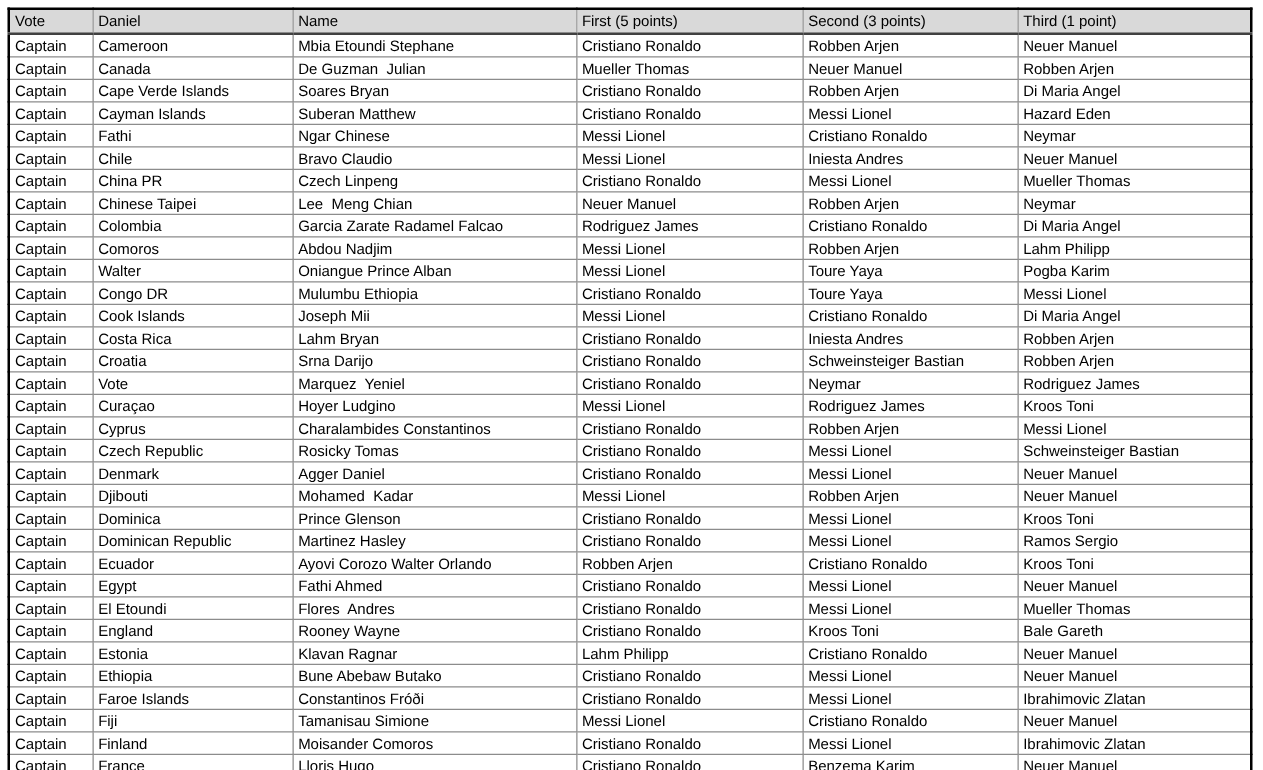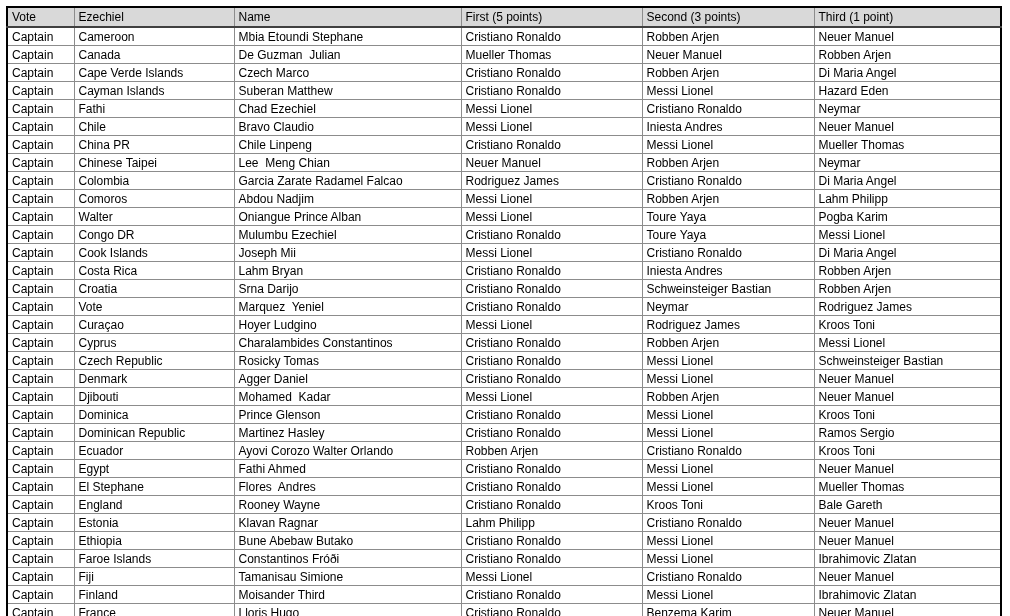--- a/index.html
+++ b/index.html
@@ -61,21 +61,21 @@
       <col class="c-vote">
       <col class="c-country">
       <col class="c-name">
       <col class="c-first">
       <col class="c-second">
       <col class="c-third">
     </colgroup>
     <thead>
       <tr>
         <th>Vote</th>
-        <th>Ezechiel</th>
+        <th>Daniel</th>
         <th>Name</th>
         <th>First (5 points)</th>
         <th>Second (3 points)</th>
         <th>Third (1 point)</th>
       </tr>
     </thead>
     <tbody>
         <tr>
           <td>Captain</td>
           <td>Cameroon</td>
@@ -88,53 +88,53 @@
           <td>Captain</td>
           <td>Canada</td>
           <td>De Guzman  Julian</td>
           <td>Mueller Thomas</td>
           <td>Neuer Manuel</td>
           <td>Robben Arjen</td>
         </tr>
         <tr>
           <td>Captain</td>
           <td>Cape Verde Islands</td>
-          <td>Czech Marco</td>
+          <td>Soares Bryan</td>
           <td>Cristiano Ronaldo</td>
           <td>Robben Arjen</td>
           <td>Di Maria Angel</td>
         </tr>
         <tr>
           <td>Captain</td>
           <td>Cayman Islands</td>
           <td>Suberan Matthew</td>
           <td>Cristiano Ronaldo</td>
           <td>Messi Lionel</td>
           <td>Hazard Eden</td>
         </tr>
         <tr>
           <td>Captain</td>
           <td>Fathi</td>
-          <td>Chad Ezechiel</td>
+          <td>Ngar Chinese</td>
           <td>Messi Lionel</td>
           <td>Cristiano Ronaldo</td>
           <td>Neymar</td>
         </tr>
         <tr>
           <td>Captain</td>
           <td>Chile</td>
           <td>Bravo Claudio</td>
           <td>Messi Lionel</td>
           <td>Iniesta Andres</td>
           <td>Neuer Manuel</td>
         </tr>
         <tr>
           <td>Captain</td>
           <td>China PR</td>
-          <td>Chile Linpeng</td>
+          <td>Czech Linpeng</td>
           <td>Cristiano Ronaldo</td>
           <td>Messi Lionel</td>
           <td>Mueller Thomas</td>
         </tr>
         <tr>
           <td>Captain</td>
           <td>Chinese Taipei</td>
           <td>Lee  Meng Chian</td>
           <td>Neuer Manuel</td>
           <td>Robben Arjen</td>
@@ -160,21 +160,21 @@
           <td>Captain</td>
           <td>Walter</td>
           <td>Oniangue Prince Alban</td>
           <td>Messi Lionel</td>
           <td>Toure Yaya</td>
           <td>Pogba Karim</td>
         </tr>
         <tr>
           <td>Captain</td>
           <td>Congo DR</td>
-          <td>Mulumbu Ezechiel</td>
+          <td>Mulumbu Ethiopia</td>
           <td>Cristiano Ronaldo</td>
           <td>Toure Yaya</td>
           <td>Messi Lionel</td>
         </tr>
         <tr>
           <td>Captain</td>
           <td>Cook Islands</td>
           <td>Joseph Mii</td>
           <td>Messi Lionel</td>
           <td>Cristiano Ronaldo</td>
@@ -271,21 +271,21 @@
         <tr>
           <td>Captain</td>
           <td>Egypt</td>
           <td>Fathi Ahmed</td>
           <td>Cristiano Ronaldo</td>
           <td>Messi Lionel</td>
           <td>Neuer Manuel</td>
         </tr>
         <tr>
           <td>Captain</td>
-          <td>El Stephane</td>
+          <td>El Etoundi</td>
           <td>Flores  Andres</td>
           <td>Cristiano Ronaldo</td>
           <td>Messi Lionel</td>
           <td>Mueller Thomas</td>
         </tr>
         <tr>
           <td>Captain</td>
           <td>England</td>
           <td>Rooney Wayne</td>
           <td>Cristiano Ronaldo</td>
@@ -320,21 +320,21 @@
           <td>Captain</td>
           <td>Fiji</td>
           <td>Tamanisau Simione</td>
           <td>Messi Lionel</td>
           <td>Cristiano Ronaldo</td>
           <td>Neuer Manuel</td>
         </tr>
         <tr>
           <td>Captain</td>
           <td>Finland</td>
-          <td>Moisander Third</td>
+          <td>Moisander Comoros</td>
           <td>Cristiano Ronaldo</td>
           <td>Messi Lionel</td>
           <td>Ibrahimovic Zlatan</td>
         </tr>
         <tr>
           <td>Captain</td>
           <td>France</td>
           <td>Lloris Hugo</td>
           <td>Cristiano Ronaldo</td>
           <td>Benzema Karim</td>

